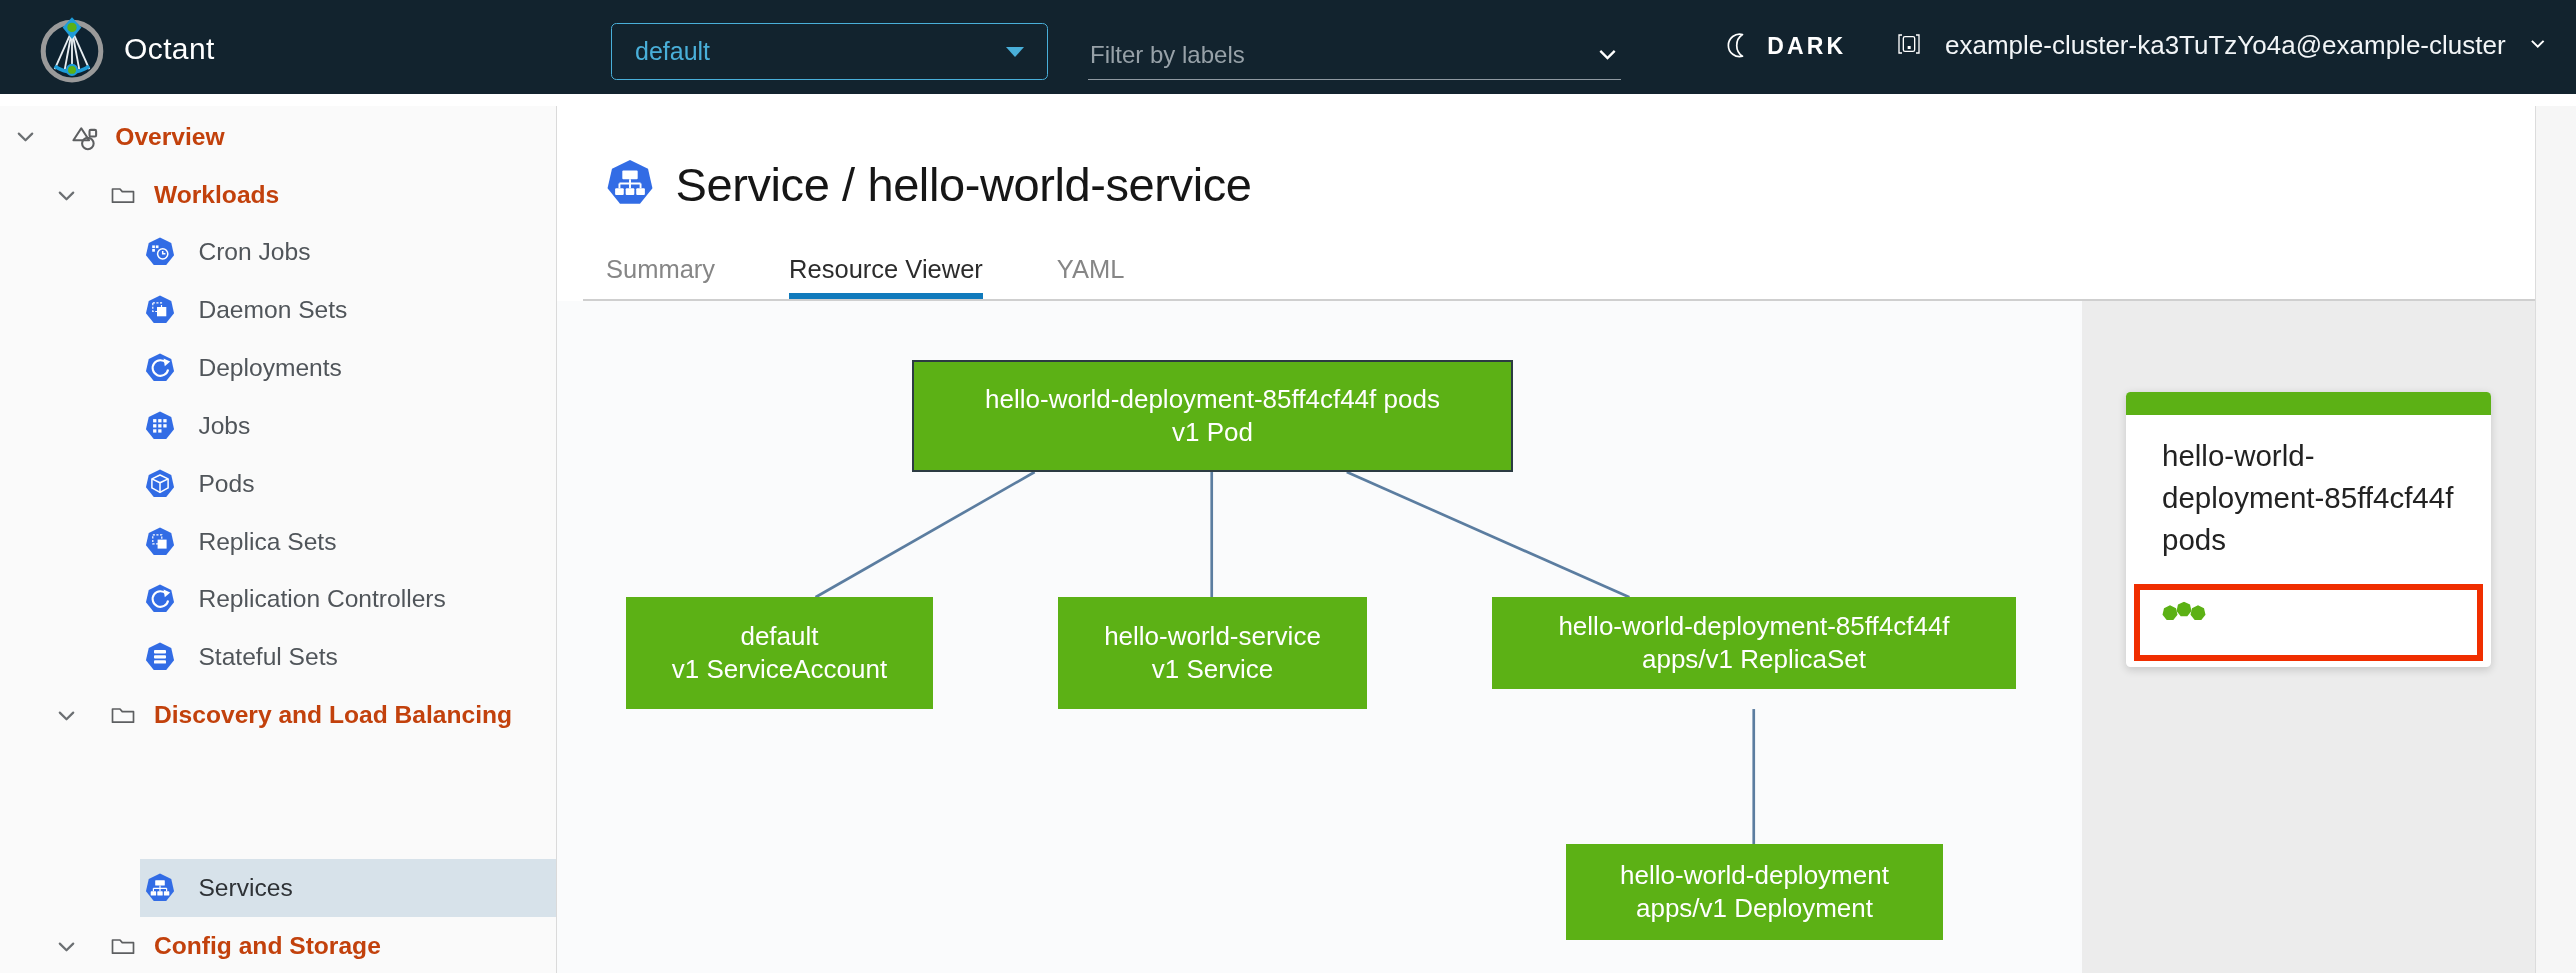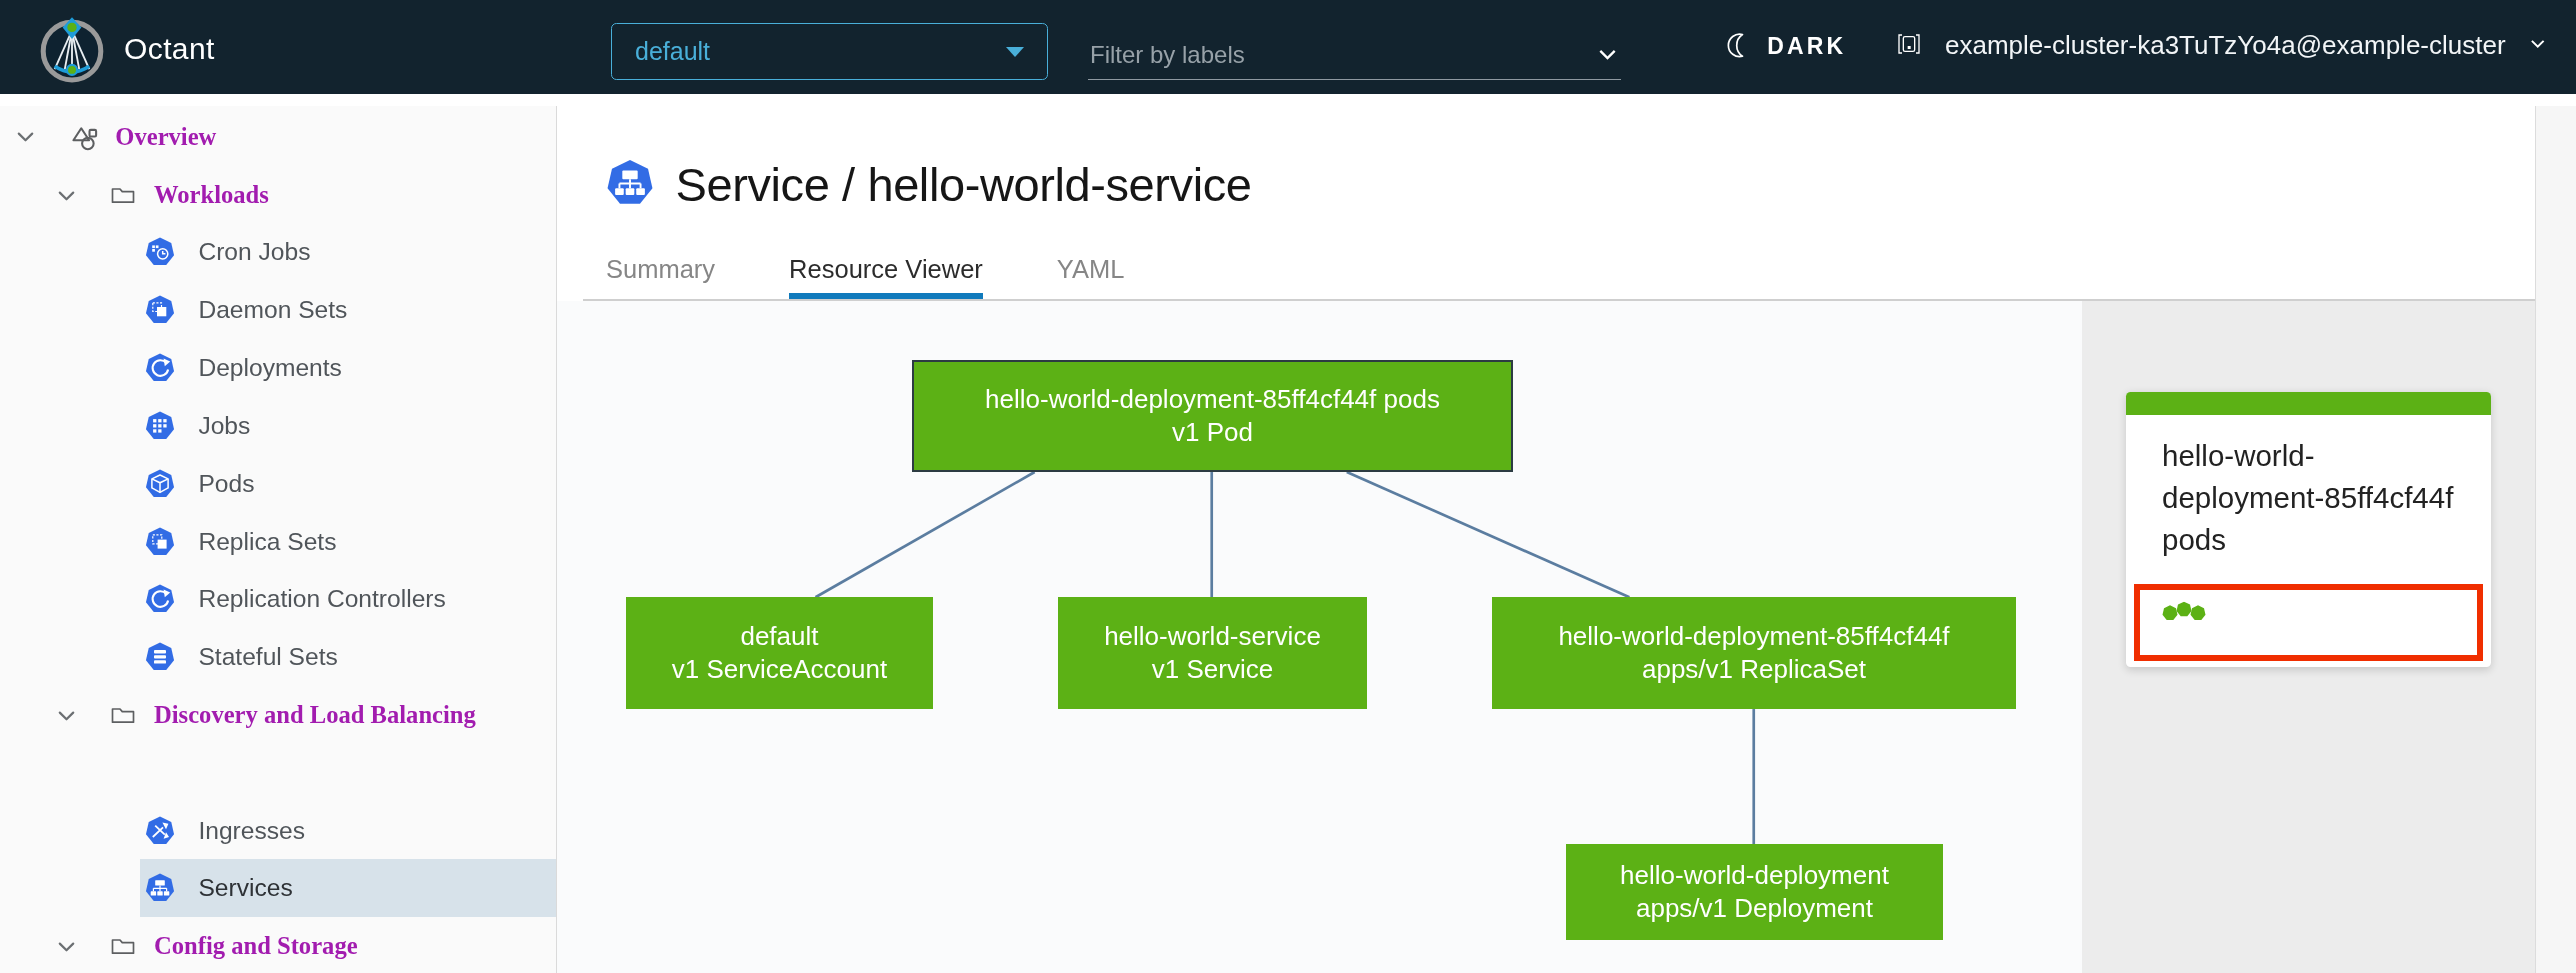--- a/index.html
+++ b/index.html
@@ -39,21 +39,21 @@
   #sidebar{position:absolute;left:0;top:106px;width:557px;height:868px;
     background:#fafafa;border-right:0.9px solid #dadada;z-index:3;}
   .side-row{position:absolute;left:0;right:0;height:58px;cursor:pointer;}
   .groupwrap{position:absolute;left:0;right:0;top:0;bottom:0;display:flex;align-items:center;}
   .leafwrap{position:absolute;left:140px;right:0;top:0;bottom:0;display:flex;
     align-items:center;padding-left:5.4px;gap:23px;}
   .side-row.selected .leafwrap{background:var(--c-selected_bg,#d7e2ea);}
   .chevbox{width:23px;height:23px;display:inline-flex;}
   .nodeicon{width:30px;height:30px;display:inline-flex;}
   .nodeicon.big{width:33px;height:33px;}
-  .glabel{font-size:24.6px;font-weight:700;color:#a21caf;margin-left:16px;white-space:nowrap;font-family:Liberation Serif, serif;}
+  .glabel{font-size:24.6px;font-weight:700;color:#c2410c;margin-left:16px;white-space:nowrap;}
   .llabel{font-size:24.6px;font-weight:400;color:#50555a;white-space:nowrap;}
   .side-row.selected .llabel{color:#2e3236;}
 
   
   #content-bg{position:absolute;left:557px;top:106px;width:1978px;height:868px;background:#fff;}
   .title-row{position:absolute;left:606px;top:157px;display:flex;align-items:center;gap:21.5px;}
   .page-title{font-size:47px;font-weight:400;color:#161616;letter-spacing:-0.4px;white-space:nowrap;}
   .tabs{position:absolute;left:606px;top:253px;height:46px;display:flex;gap:74px;}
   .tab{position:relative;height:100%;font-size:25.5px;font-weight:500;color:#868686;
     cursor:pointer;white-space:nowrap;padding-top:1.8px;}
@@ -304,33 +304,20 @@
           </svg>
         </span>
         <span class="nodeicon " style="margin-left:30px">
           <svg viewBox="0 0 80 80" width="30" height="30">
             <path d="M12 24h20l6 7h30v28H12Z" fill="none" stroke="#5d5f61" stroke-width="4.5" stroke-linejoin="round"></path>
           </svg>
         </span>
         <span class="glabel">Discovery and Load Balancing</span>
       </div>
     </div>
-    <div class="side-row" style="top: 696px;">
-      <div class="leafwrap">
-        <span class="nodeicon">
-          <svg viewBox="0 0 100 100" width="30" height="30">
-            <polygon points="50,2 87.5,20.1 96.8,60.7 70.8,93.3 29.2,93.3 3.2,60.7 12.5,20.1" fill="var(--c-k8s_blue,#326ce5)"></polygon>
-            <path d="M26 70 60 38M34 32 66 62" stroke="#fff" stroke-width="6" fill="none"></path>
-            <polygon points="58,22 78,26 70,44" fill="#fff"></polygon>
-            <polygon points="62,76 80,70 70,54" fill="#fff"></polygon>
-          </svg>
-        </span>
-        <span class="llabel">Ingresses</span>
-      </div>
-    </div>
     <div class="side-row selected" style="top: 753px;">
       <div class="leafwrap">
         <span class="nodeicon">
           <svg viewBox="0 0 100 100" width="30" height="30">
             <polygon points="50,2 87.5,20.1 96.8,60.7 70.8,93.3 29.2,93.3 3.2,60.7 12.5,20.1" fill="var(--c-k8s_blue,#326ce5)"></polygon>
             <rect x="34" y="24" width="32" height="18" rx="2" fill="#fff"></rect>
             <path d="M50 42v9M28 51h44M28 51v10M50 51v10M72 51v10" stroke="#fff" stroke-width="4" fill="none"></path>
             <rect x="19" y="61" width="18" height="14" rx="2" fill="#fff"></rect>
             <rect x="41" y="61" width="18" height="14" rx="2" fill="#fff"></rect>
             <rect x="63" y="61" width="18" height="14" rx="2" fill="#fff"></rect>
@@ -390,21 +377,21 @@
         <span>v1 Pod</span>
       </div>
       <div class="gnode" style="left: 69px; top: 296px; width: 307px; height: 112px;">
         <span>default</span>
         <span>v1 ServiceAccount</span>
       </div>
       <div class="gnode" style="left: 501px; top: 296px; width: 309px; height: 112px;">
         <span>hello-world-service</span>
         <span>v1 Service</span>
       </div>
-      <div class="gnode" style="left: 935px; top: 296px; width: 524px; height: 112px;">
+      <div class="gnode" style="left: 935px; top: 296px; width: 524px; height: 92px;">
         <span>hello-world-deployment-85ff4cf44f</span>
         <span>apps/v1 ReplicaSet</span>
       </div>
       <div class="gnode" style="left: 1009px; top: 543px; width: 377px; height: 96px;">
         <span>hello-world-deployment</span>
         <span>apps/v1 Deployment</span>
       </div>
     </div>
 </div>
 

